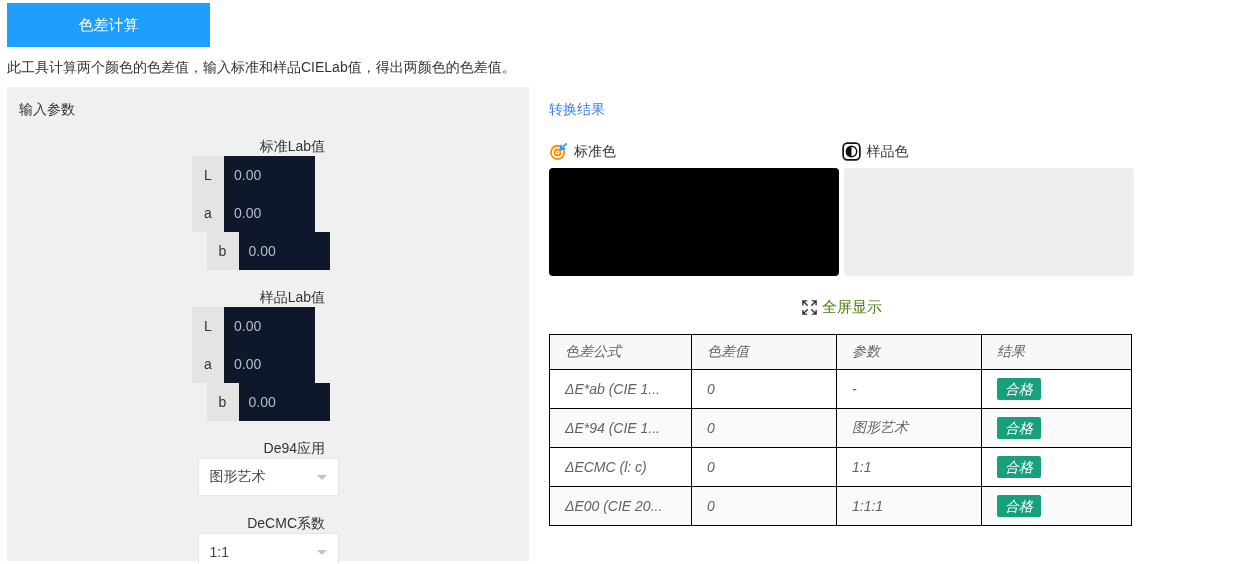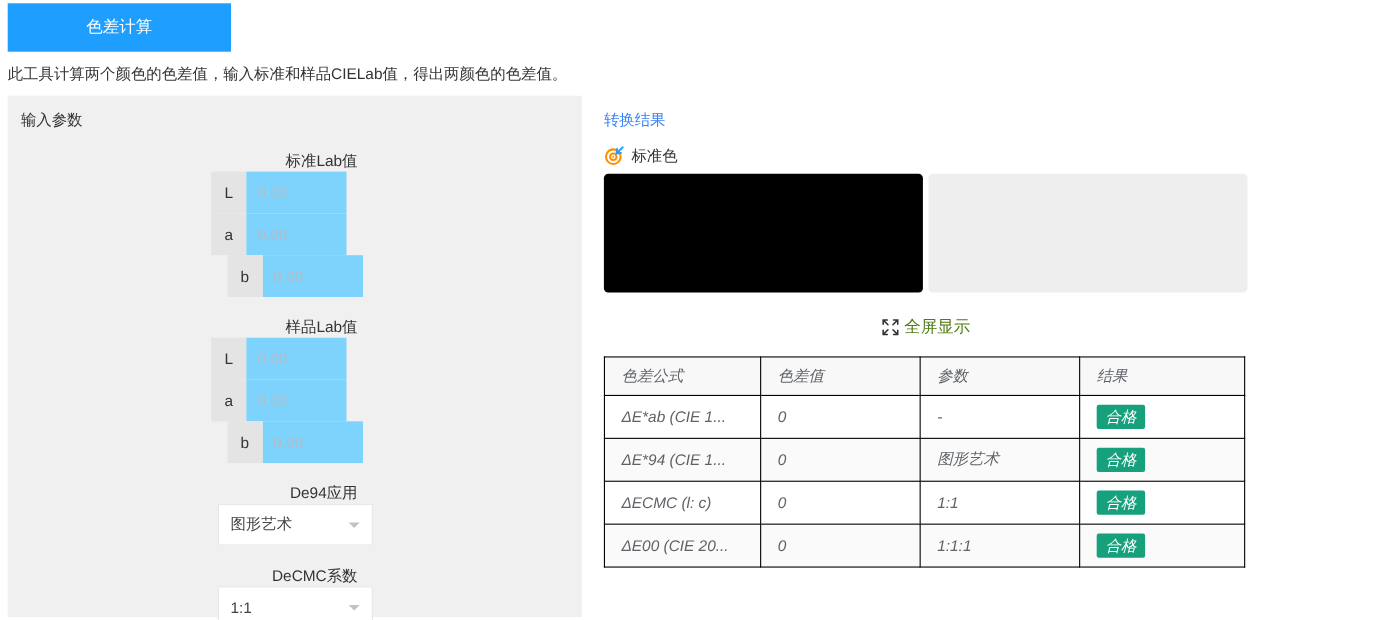--- a/index.html
+++ b/index.html
@@ -28,21 +28,21 @@
   .left-panel { width:623px; height:474px; background:#f0f0f0; }
   .section-title { padding:14px 0 0 12px; color:#333; }
   .form-row { display:flex; align-items:center; margin-top:19px;flex-direction:column; }
   .form-label { width:129px; text-align:right; margin-right:15px; color:#333; white-space:nowrap; }
   .lab-group { display:flex; width:123px; height:38px; margin-right:29px; }
   .lab-addon {
     width:32px; background:#e4e4e4; color:#333;
     display:flex; align-items:center; justify-content:center; font-size:14px;
   }
   .lab-input {
-    flex:1; width:91px; border:none; outline:none; background:#7dd3fc;
+    flex:1; width:91px; border:none; outline:none; background:#0f172a;
     padding:0 10px; font-size:14px; color:#666;
     font-family:"Liberation Sans","DejaVu Sans",sans-serif;
   }
   .lab-input::placeholder, .tol-input::placeholder { color:#b6bcc4; opacity:1; }
   .select-box {
     width:141px; height:38px; background:#fff; border:1px solid #e6e6e6;
     display:flex; align-items:center; padding:0 11px; position:relative; cursor:pointer;
     color:#444;
   }
   .caret-down {
@@ -56,21 +56,21 @@
   }
   .calc-btn {
     display:block; margin:25px 0 0 119px; width:102px; height:38px;
     border:none; border-radius:2px; color:#fff; font-size:14px; cursor:pointer;
     font-family:"Liberation Sans","DejaVu Sans",sans-serif;
   }
 
   
   .right-panel { margin-left:20px; width:586px; }
   .result-title { margin-top:14px; color:#3b82f6; }
-  .swatch-labels { display:flex; margin-top:13px; }
+  .swatch-labels { display:flex; margin-top:23px; }
   .swatch-label { width:50%; display:flex; align-items:center; gap:6px; color:#333; }
   .swatches { display:flex; gap:5px; margin-top:7px; }
   .swatch { width:290px; height:108px; border-radius:4px; }
   .fullscreen-btn {
     margin-top:22px; display:flex; align-items:center; justify-content:center;
     gap:4px; font-size:15px; color:#4d7c0f; cursor:pointer;
   }
 
   
   .result-table { margin-top:17px; width:582px; border-collapse:collapse; table-layout:fixed; }
@@ -170,20 +170,30 @@
           <span class="icon">
             <svg width="19" height="19" viewBox="0 0 20 20">
               <circle cx="9" cy="11" r="7" fill="none" stroke="#ff8f00" stroke-width="2"></circle>
               <circle cx="9" cy="11" r="3.1" fill="none" stroke="#ff8f00" stroke-width="2"></circle>
               <circle cx="9" cy="11" r="0.9" fill="#ff8f00"></circle>
               <path d="M18 2 L12 8 M12 8 l4.4 -0.7 M12 8 l0.7 -4.4" stroke="#1e9fff" stroke-width="1.8" fill="none" stroke-linecap="round"></path>
             </svg>
           </span>
           <span>标准色</span>
         </div>
+        <div class="swatch-label">
+          <span class="icon">
+            <svg width="19" height="19" viewBox="0 0 20 20">
+              <rect x="1.2" y="1.2" width="17.6" height="17.6" rx="4.5" fill="none" stroke="#111" stroke-width="1.8"></rect>
+              <circle cx="10" cy="10" r="5.5" fill="none" stroke="#111" stroke-width="1.4"></circle>
+              <path d="M10 4.5 A5.5 5.5 0 0 0 10 15.5 Z" fill="#111"></path>
+            </svg>
+          </span>
+          <span>样品色</span>
+        </div>
       </div>
 
       <div class="swatches">
         <div class="swatch" style="background-color: rgb(0, 0, 0);"></div>
         <div class="swatch" style="background-color: rgb(238, 238, 238);"></div>
       </div>
 
       <div class="fullscreen-btn">
         <span class="icon">
           <svg width="17" height="17" viewBox="0 0 18 18" stroke="#333" stroke-width="1.5" fill="none" stroke-linecap="round">

